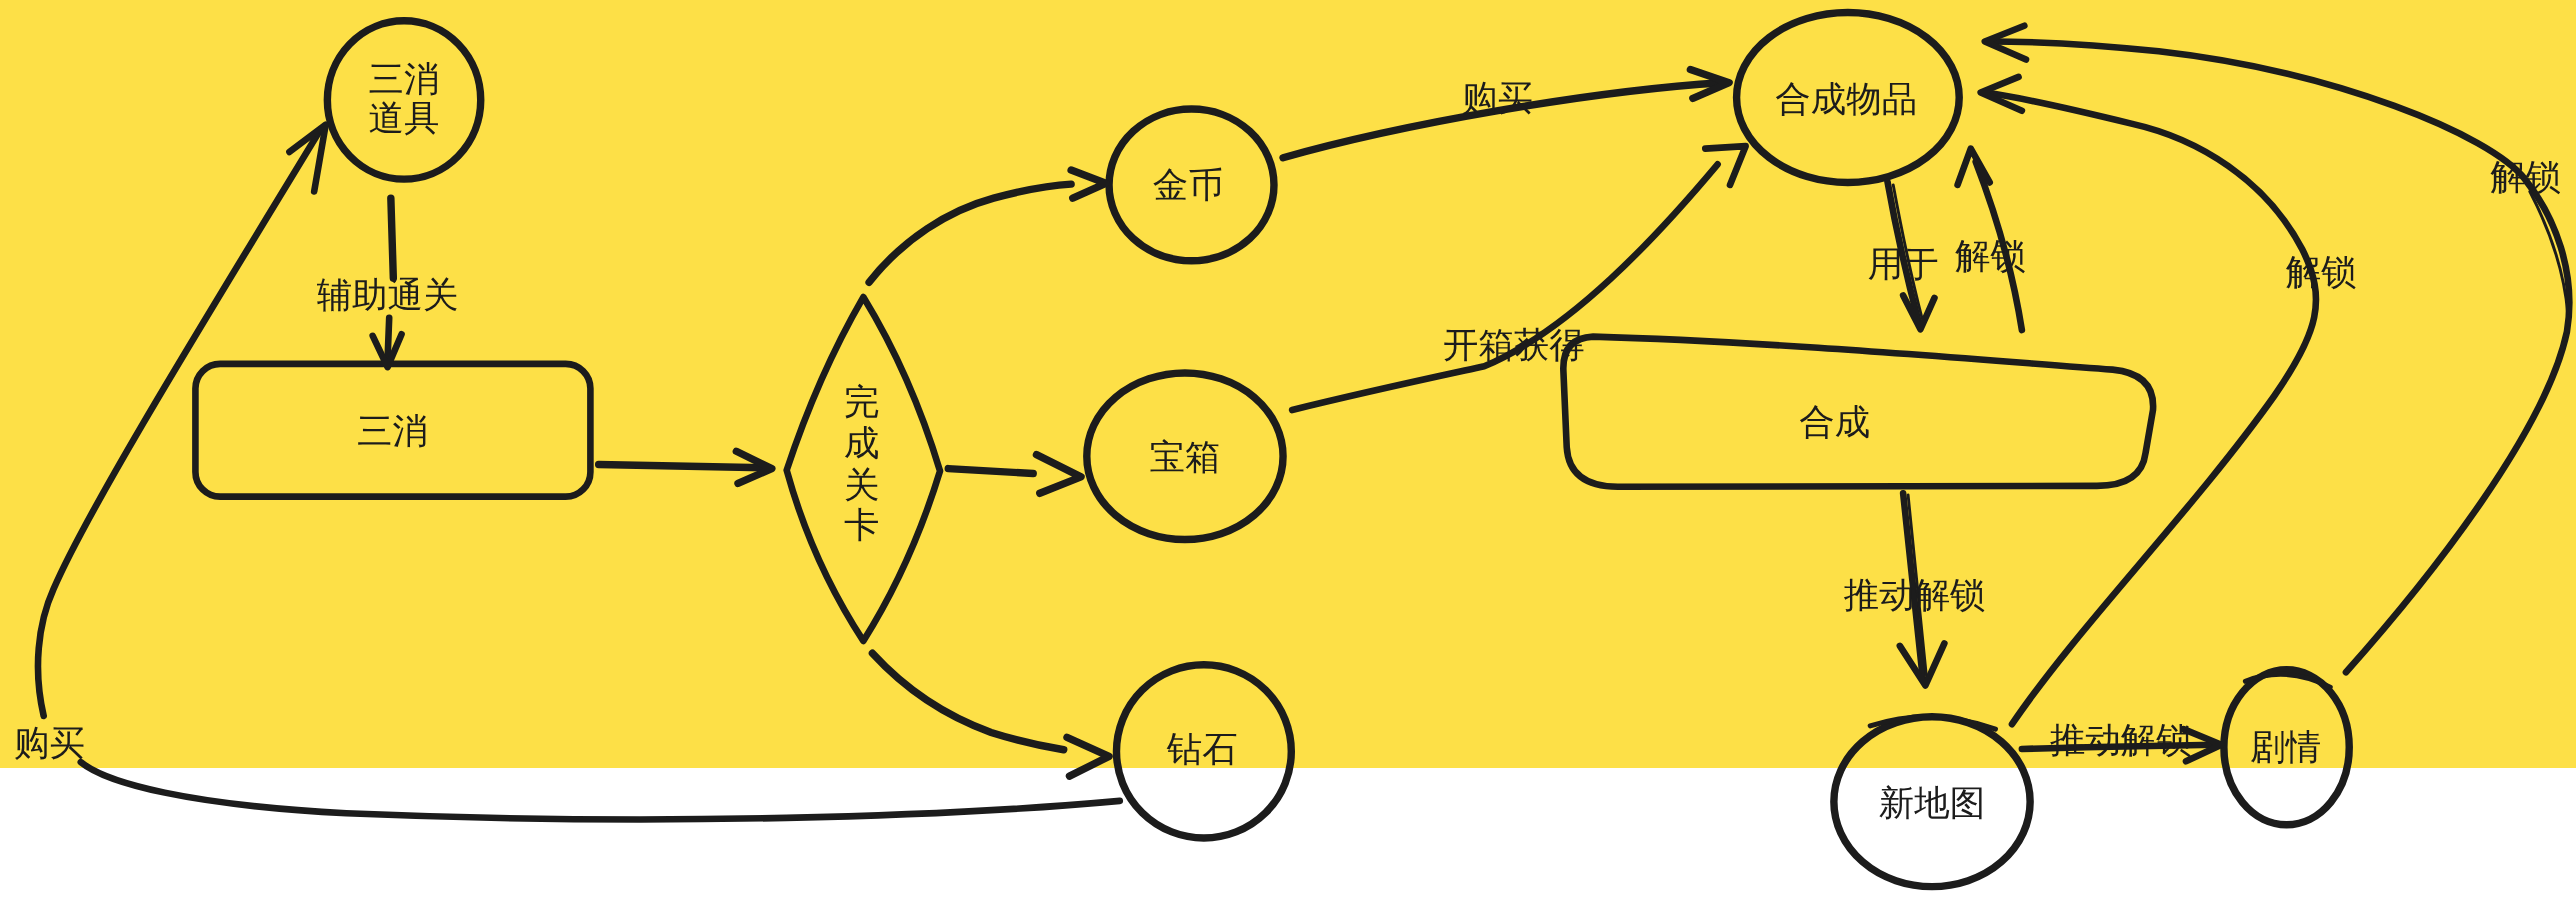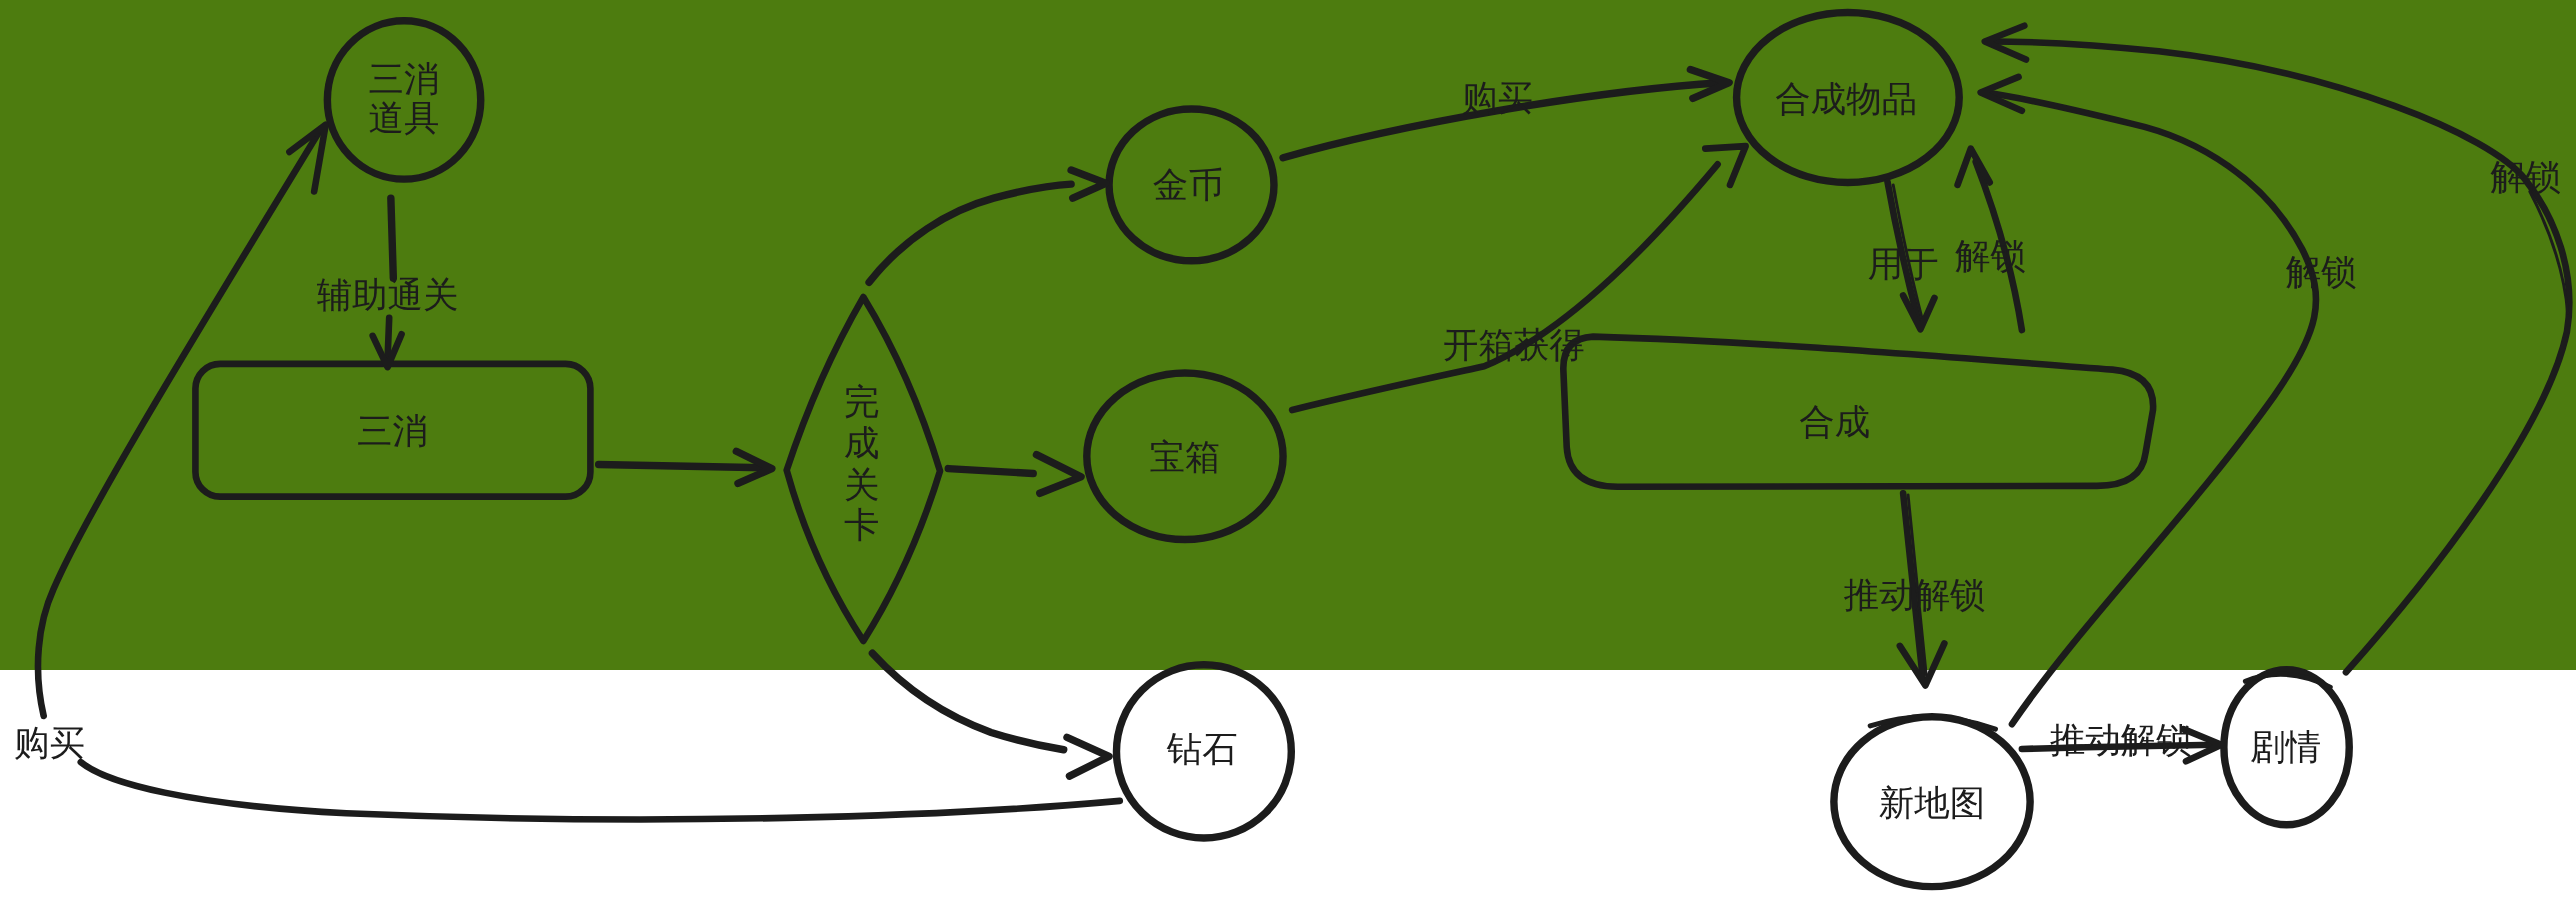--- a/index.html
+++ b/index.html
@@ -7,22 +7,22 @@
     padding: 0;
     background: #ffffff;
     width: 2576px;
     height: 905px;
     overflow: hidden;
     font-family: "Liberation Sans", sans-serif;
   }
   #canvas-wrap {
     position: relative;
     width: 2576px;
-    height: 670px;
-    background: #4d7c0f;
+    height: 768px;
+    background: #fde047;
   }
   svg { display: block; }
   .ink {
     stroke: #1c1c1c;
     fill: none;
     stroke-linecap: round;
     stroke-linejoin: round;
   }
   .w9 { stroke-width: 9; }
   .w8 { stroke-width: 8; }

